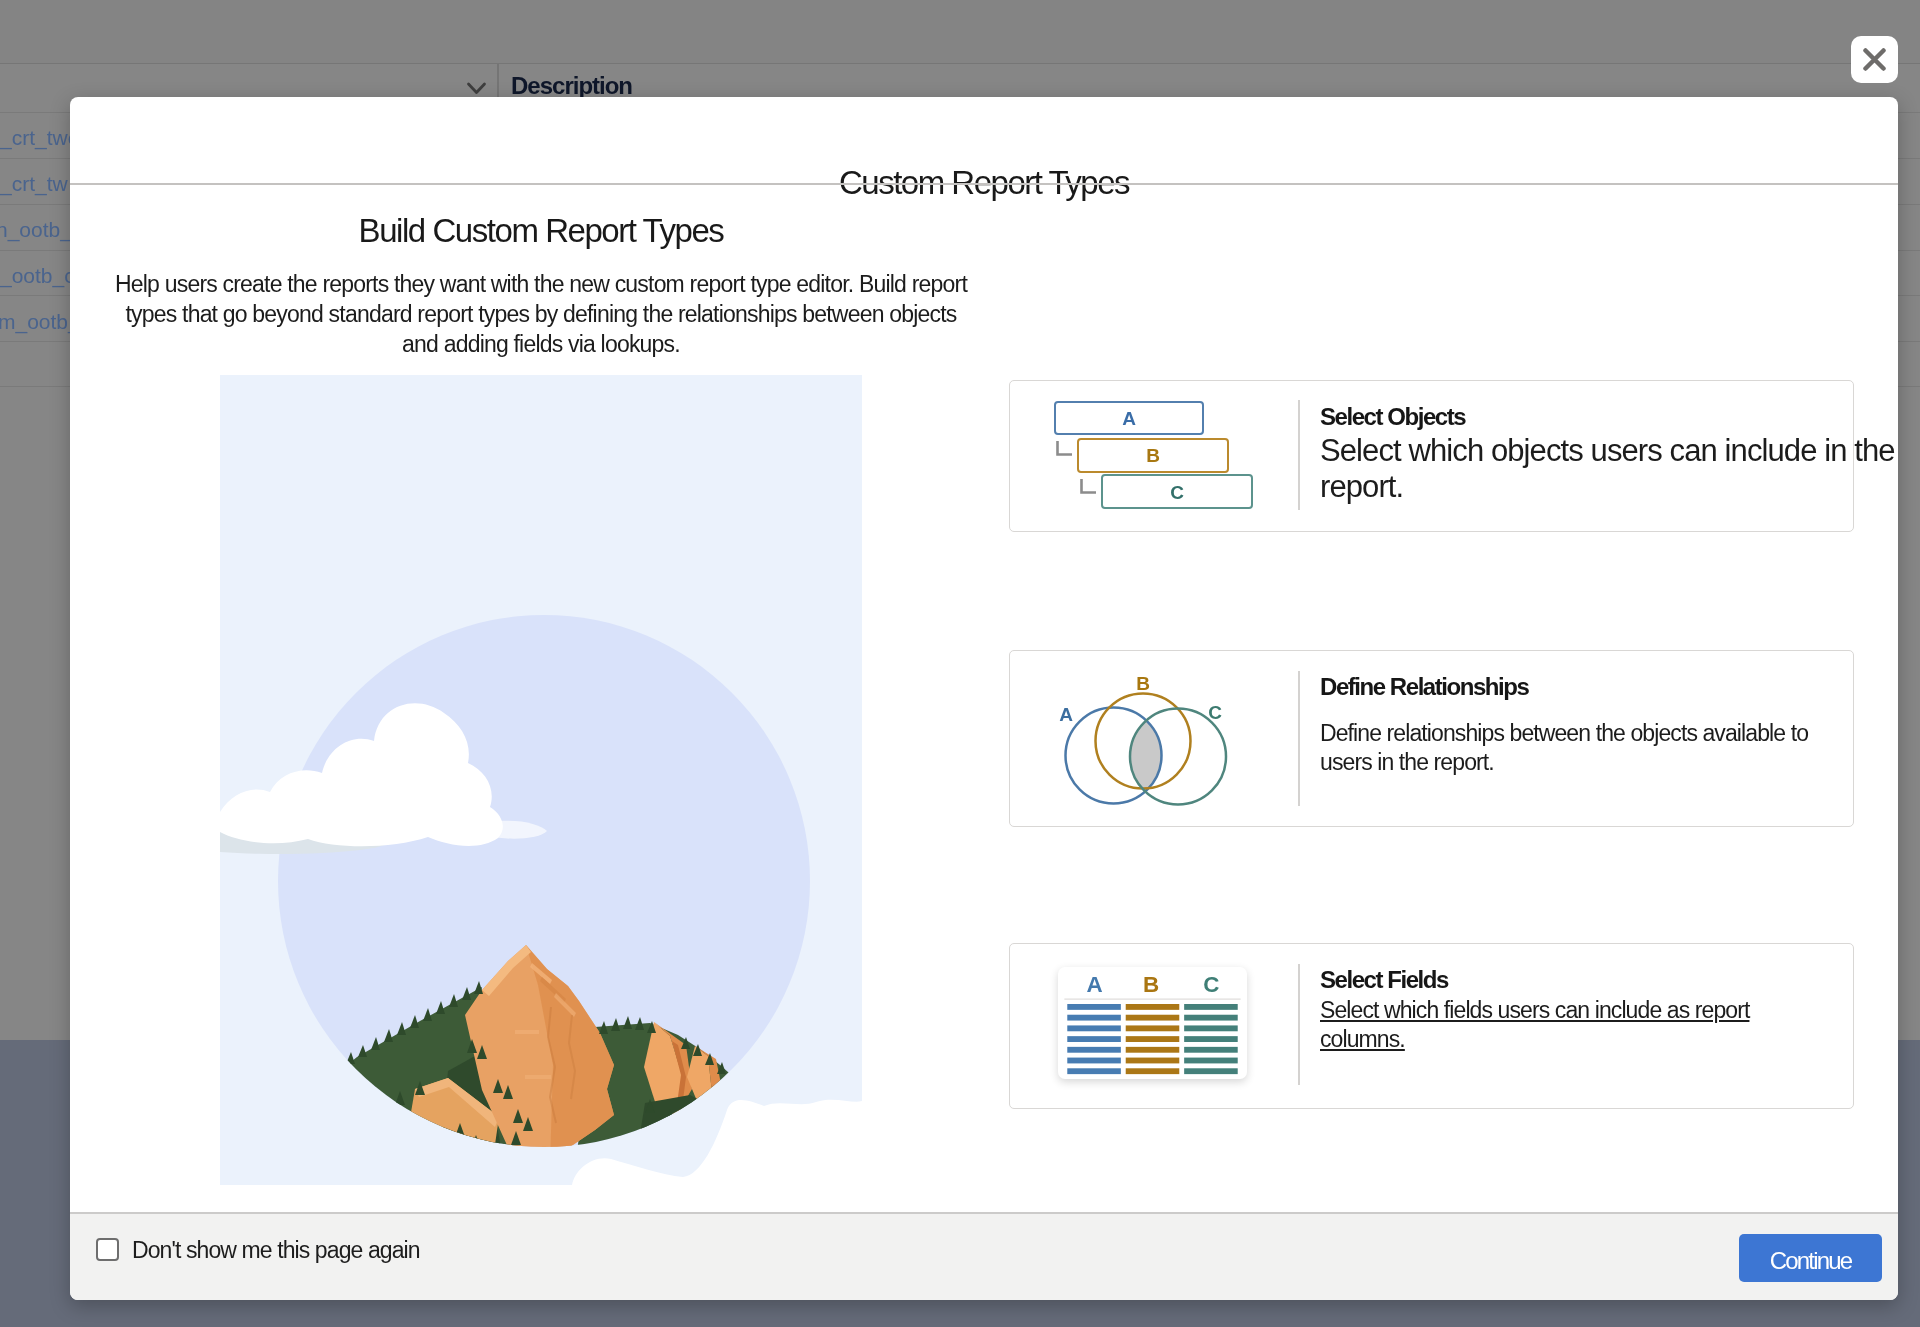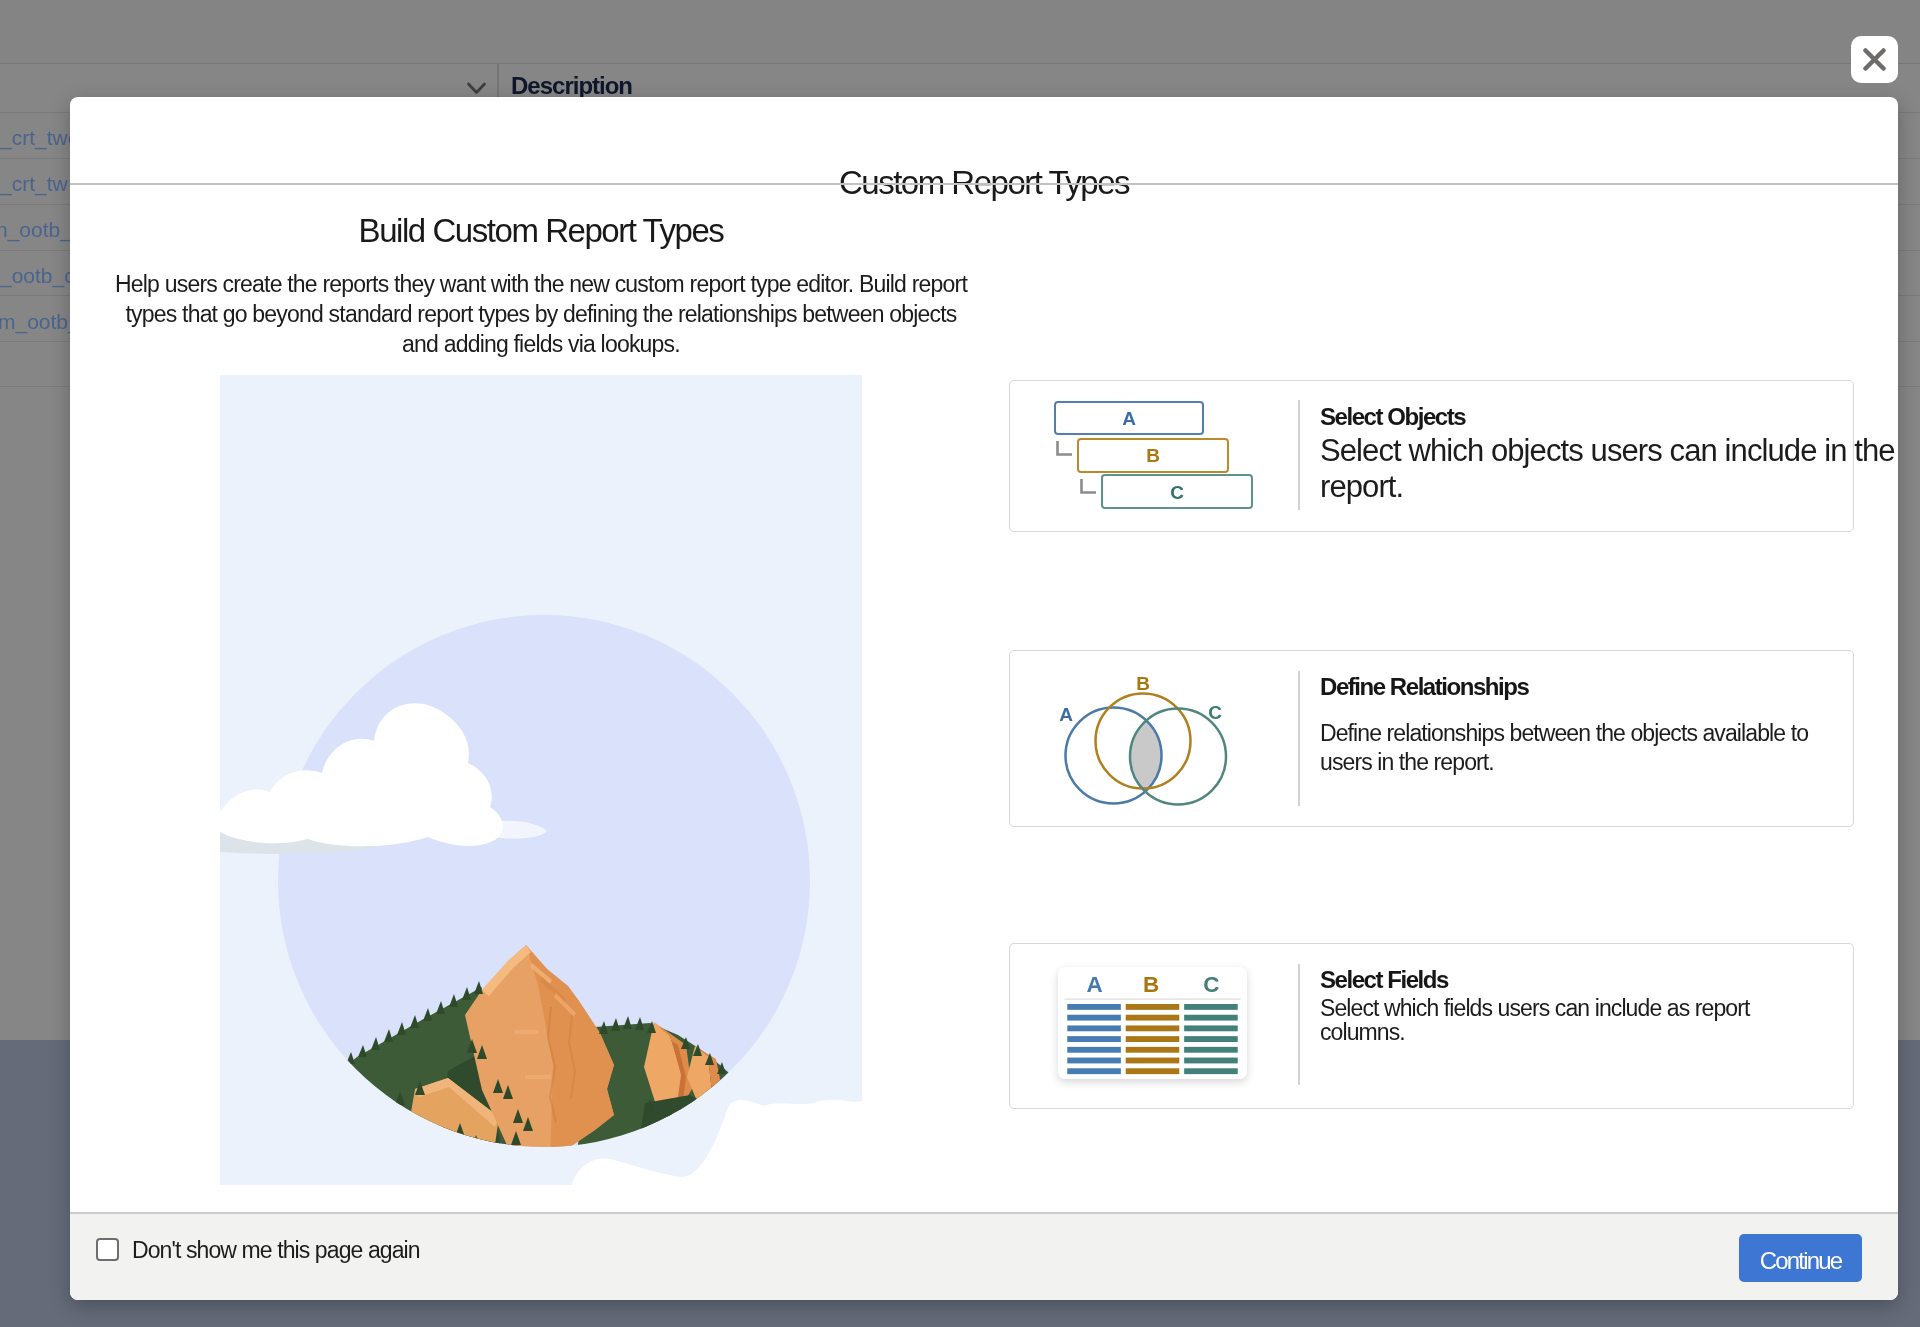--- a/index.html
+++ b/index.html
@@ -243,19 +243,19 @@
       <rect x="127" y="38" width="55" height="6"></rect>
         <rect x="127" y="49" width="55" height="6"></rect>
       <rect x="127" y="60" width="55" height="6"></rect>
         <rect x="127" y="71" width="55" height="6"></rect>
       <rect x="127" y="82" width="55" height="6"></rect>
         <rect x="127" y="93" width="55" height="6"></rect>
       <rect x="127" y="104" width="55" height="6"></rect>
     </g>
   </svg>
   <div class="abs" style="left:1250px;top:869px;font-size:24px;font-weight:bold;letter-spacing:-1.45px;color:#161616;">Select Fields</div>
-  <div class="abs" style="left:1250px;top:899px;font-size:23px;line-height:24px;letter-spacing:-0.9px;color:#1c1c1c;">Select which fields users can include as report<br>columns.</div>
+  <div class="abs" style="left:1250px;top:899px;font-size:23px;line-height:29px;letter-spacing:-0.9px;color:#1c1c1c;text-decoration:underline;">Select which fields users can include as report<br>columns.</div>
 
   <div class="abs" style="left:0;top:1115px;width:1828px;height:88px;background:#f2f2f1;border-top:2px solid #cccbca;border-radius:0 0 8px 8px;"></div>
   <div class="abs" style="left:26px;top:1141px;width:23px;height:23px;background:#fff;border:2px solid #6e6e6e;border-radius:4px;"></div>
   <div class="abs" style="left:62px;top:1140px;font-size:23px;letter-spacing:-0.9px;color:#1d1d1d;">Don't show me this page again</div>
-  <div class="abs" style="left:1669px;top:1137px;width:123px;height:48px;background:#3d76d3;border-radius:5px;text-align:center;line-height:54px;font-size:24px;letter-spacing:-1.8px;color:#ffffff;">Continue</div>
+  <div class="abs" style="left:1669px;top:1137px;width:143px;height:48px;background:#3d76d3;border-radius:5px;text-align:center;line-height:54px;font-size:24px;letter-spacing:-1.8px;color:#ffffff;">Continue</div>
 </div>
 
 </body></html>

